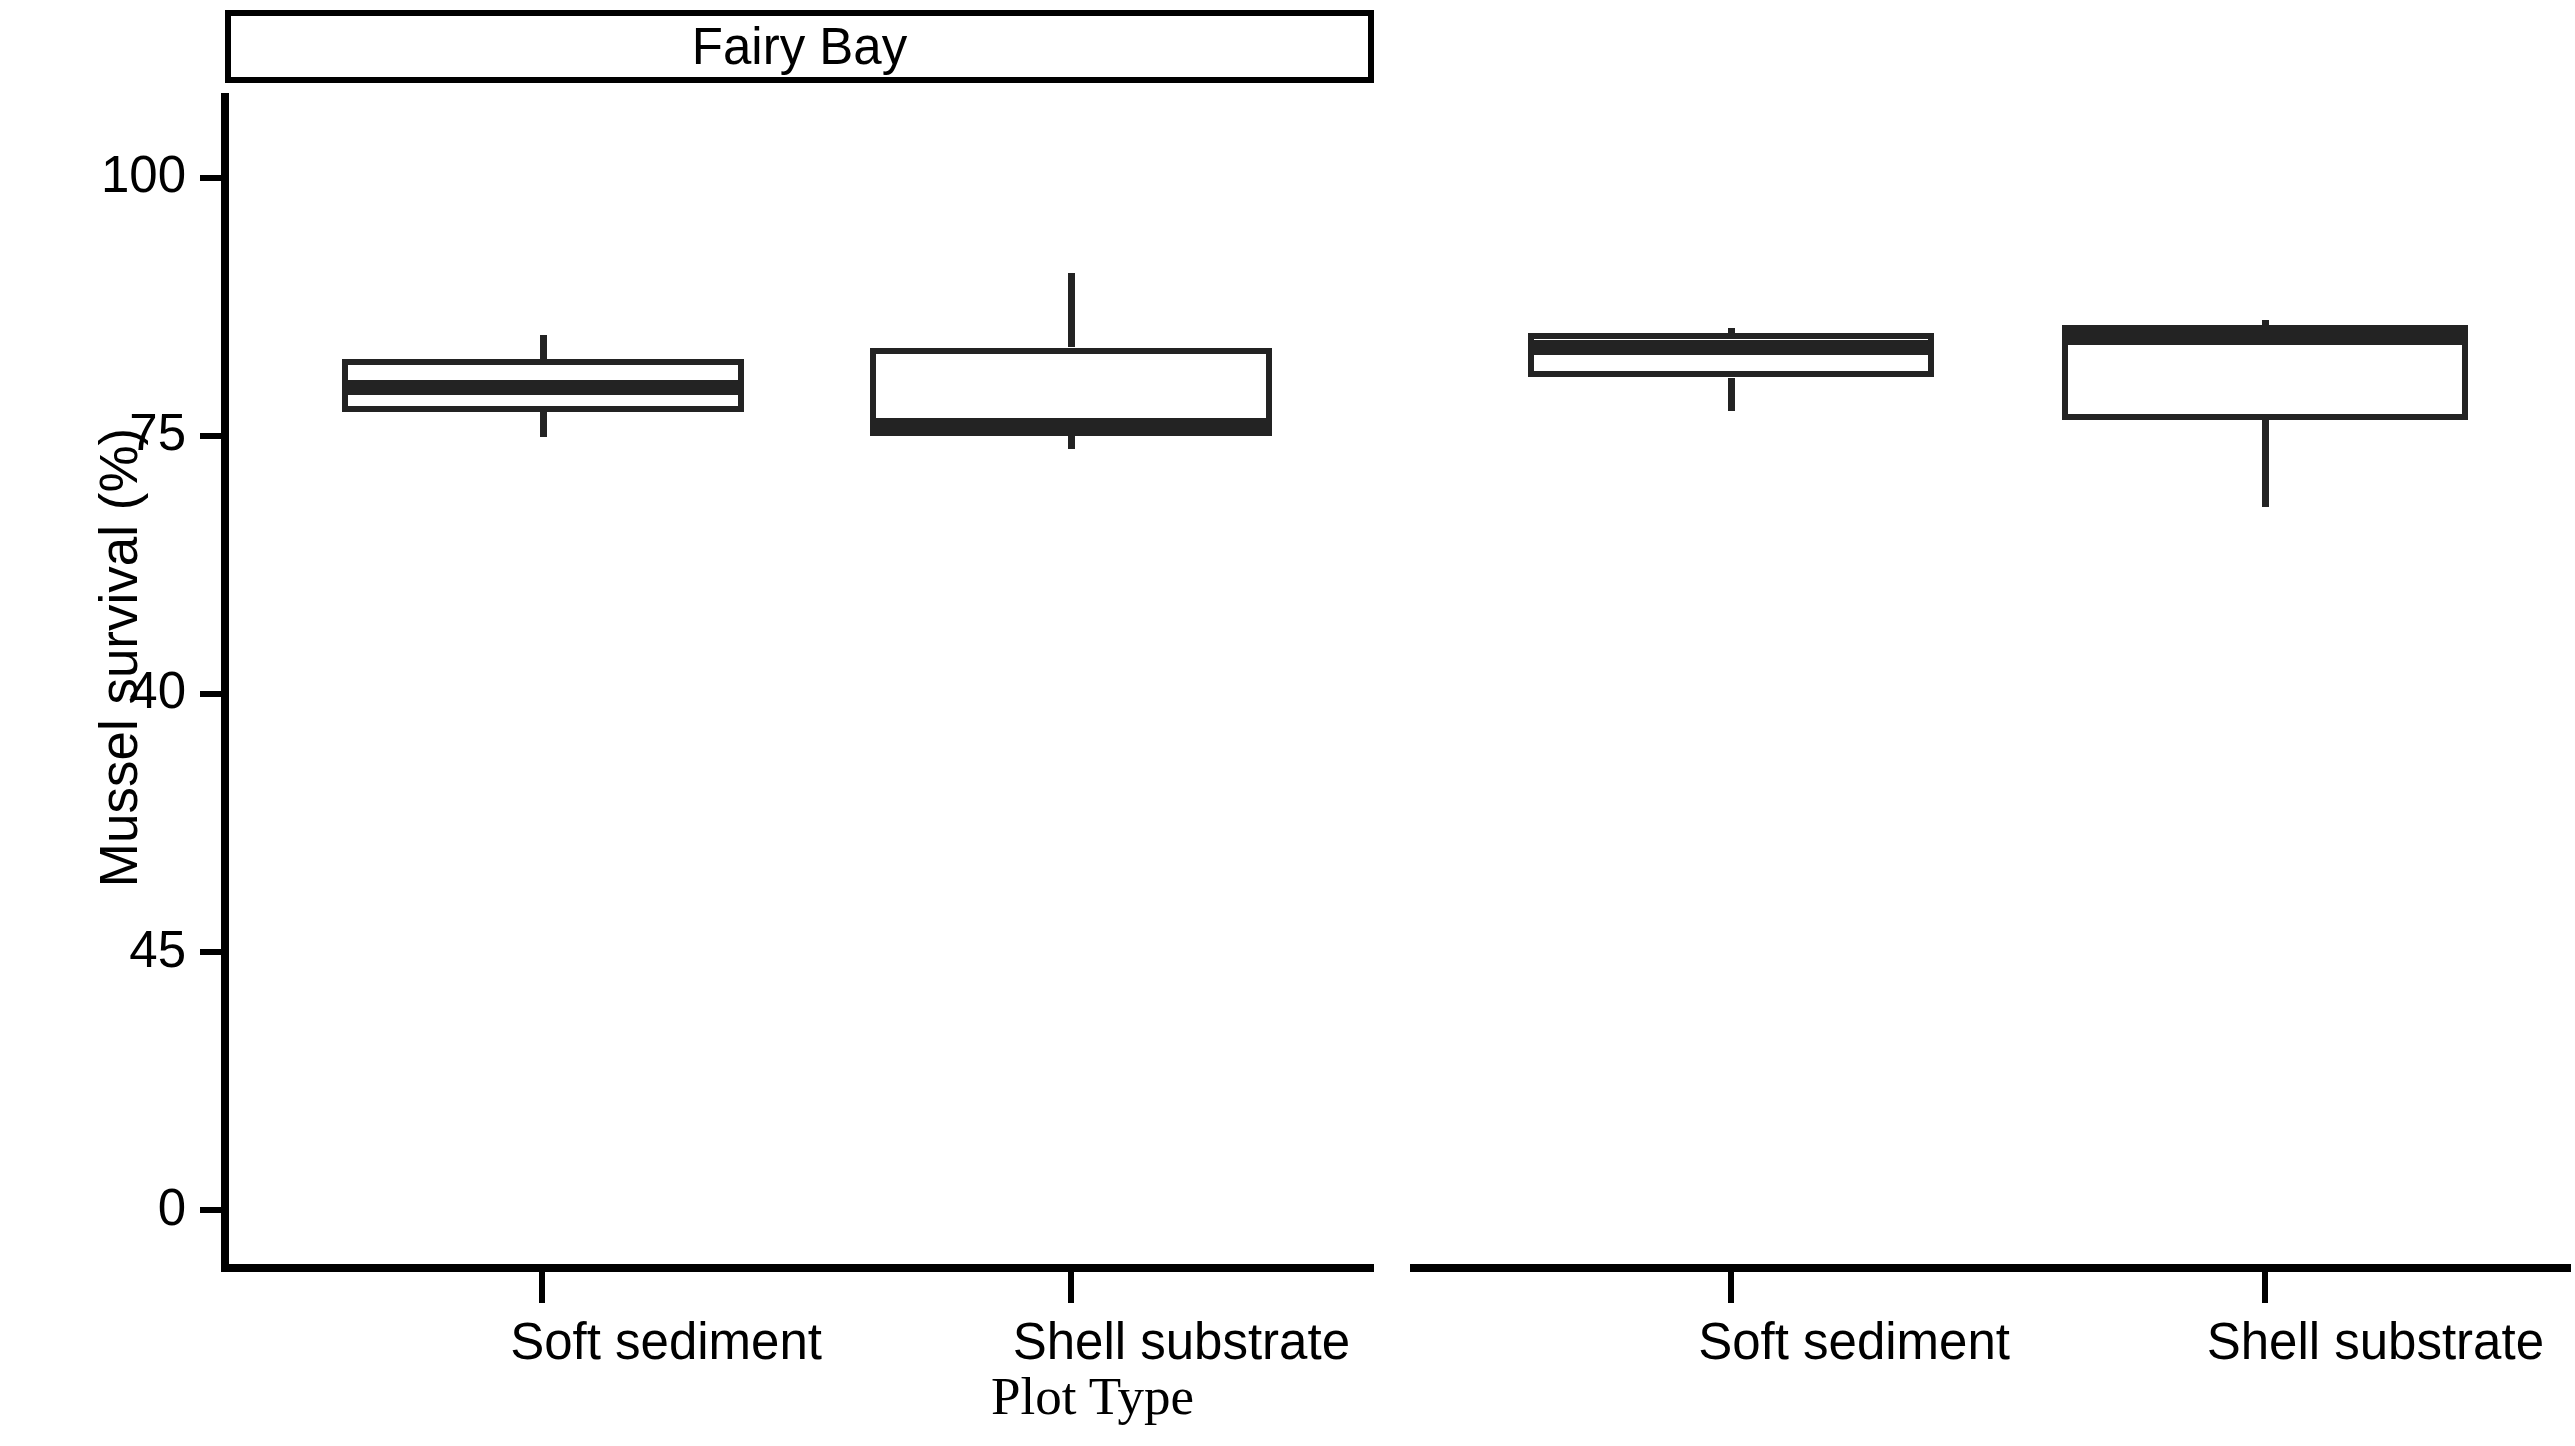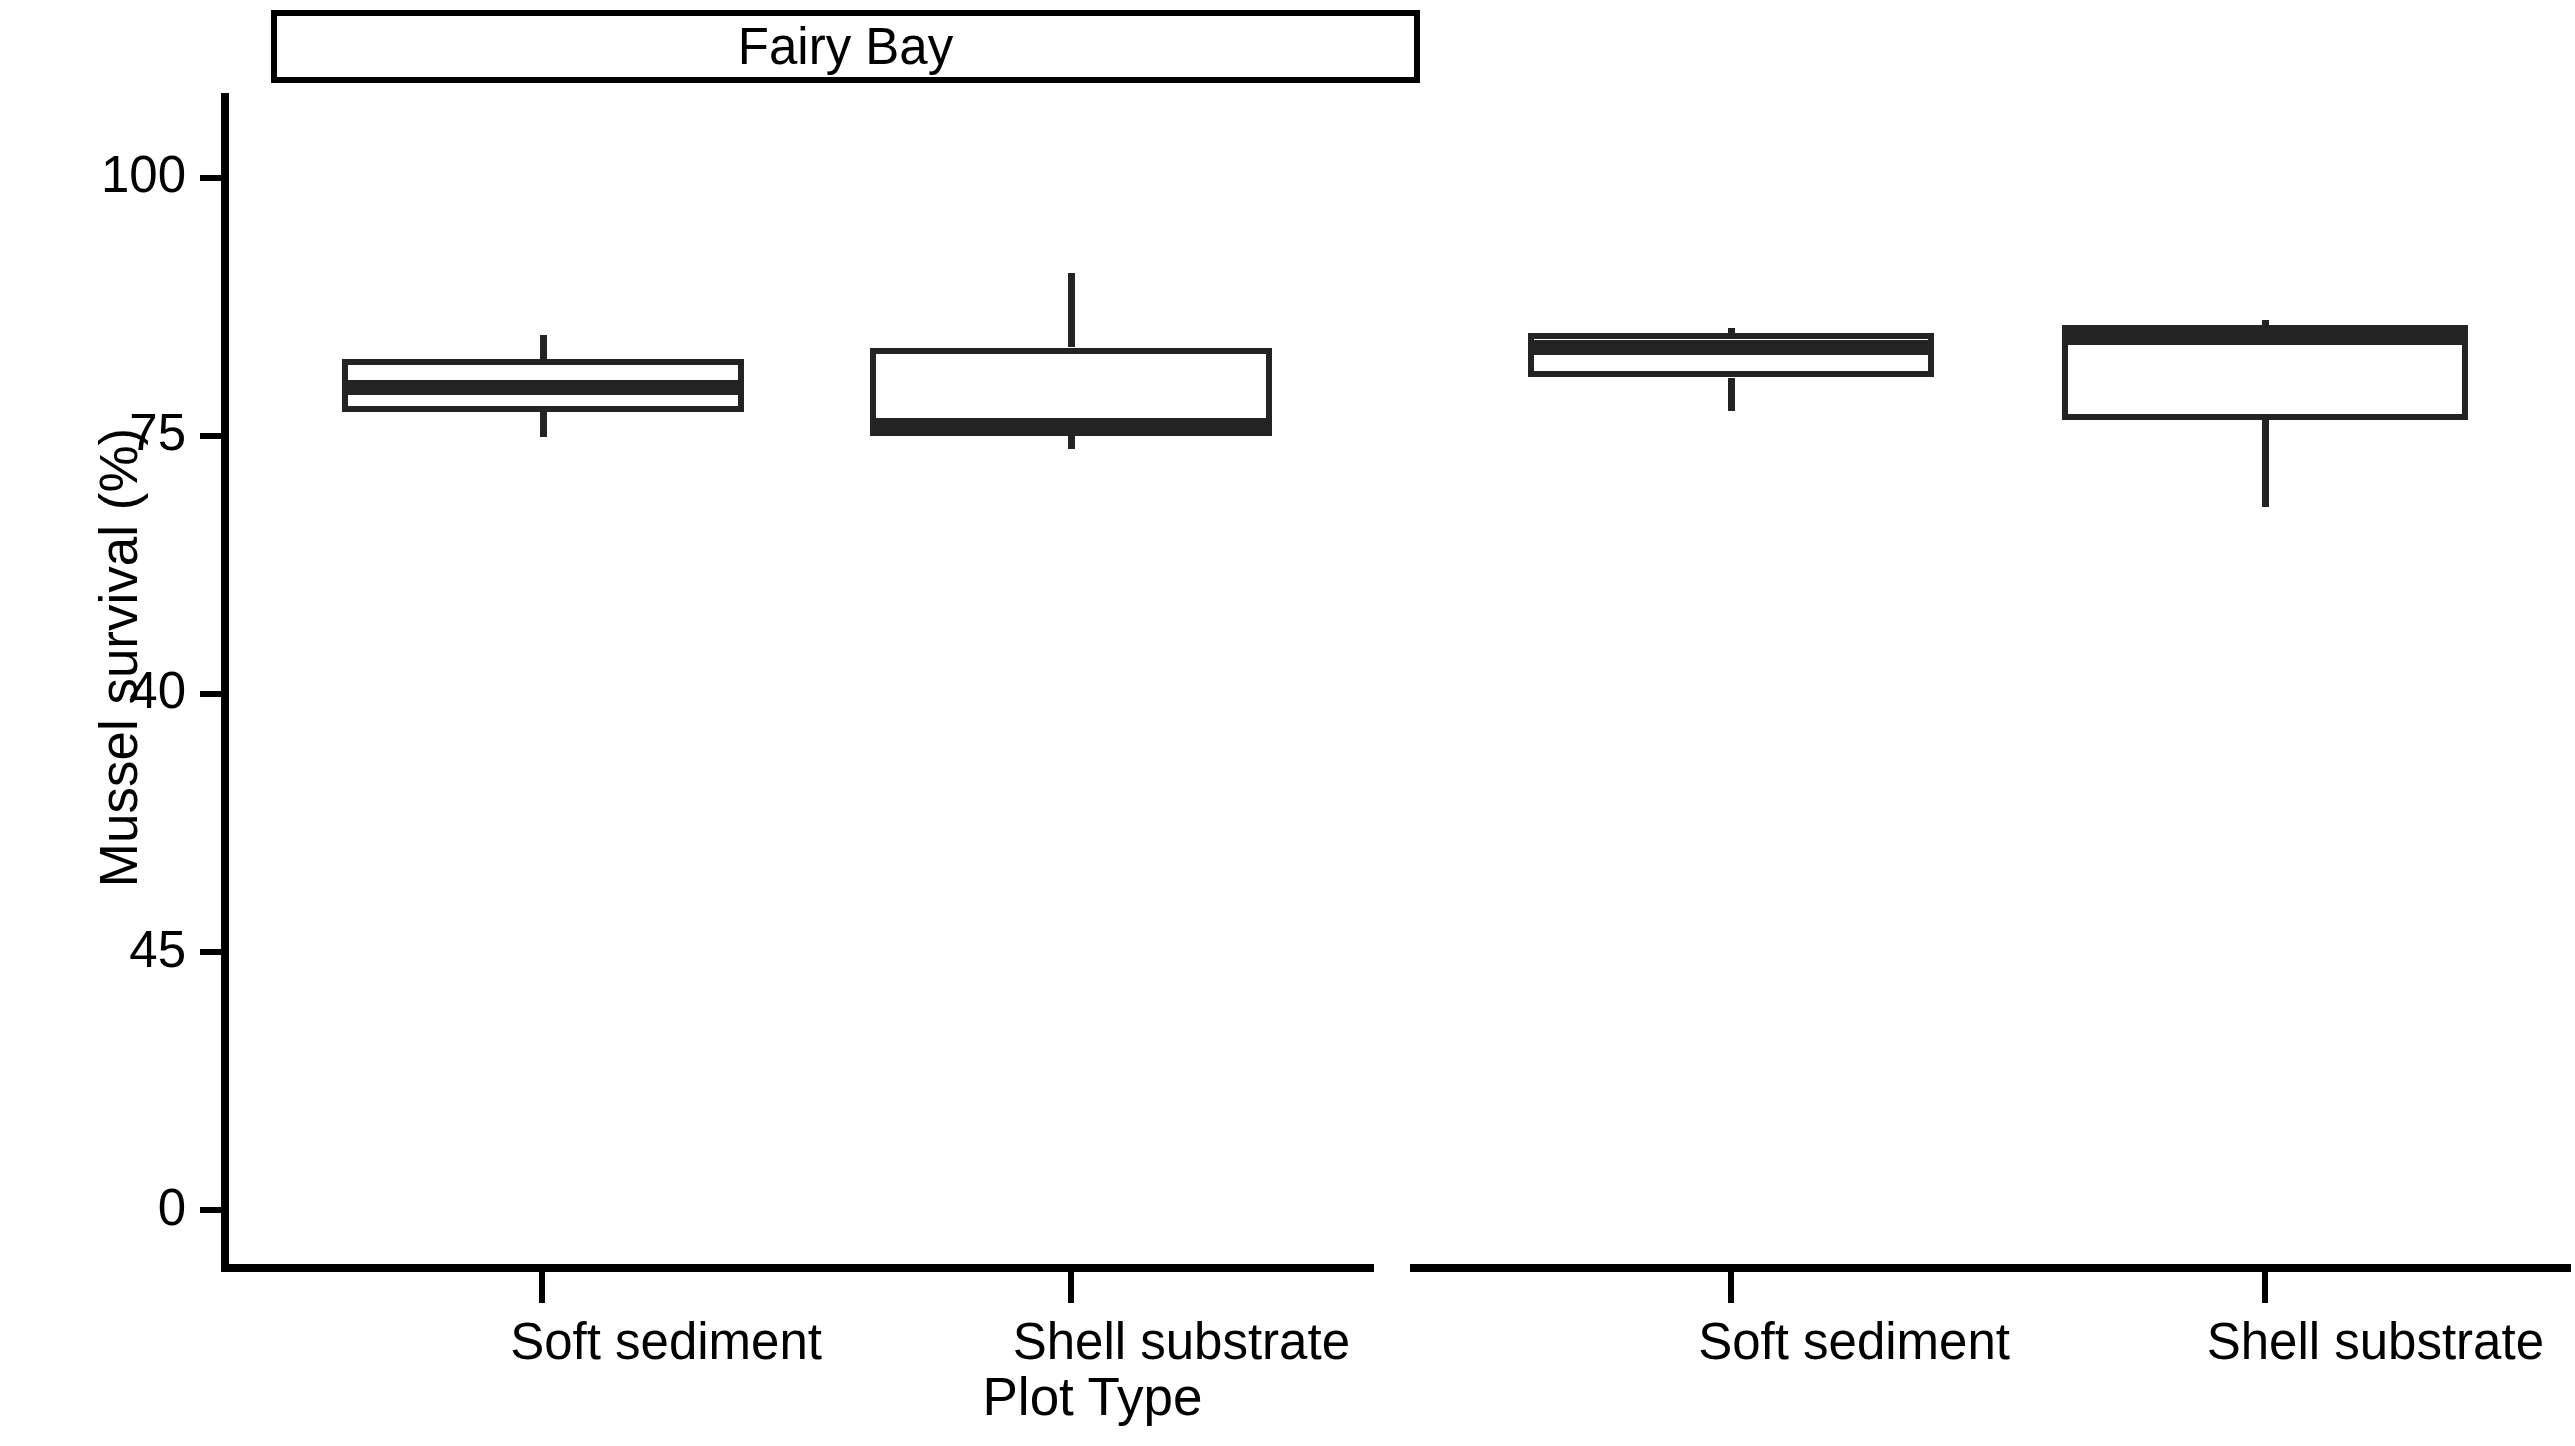--- a/index.html
+++ b/index.html
@@ -9,36 +9,36 @@
   
   .ytitle{
     position:absolute; left:-161px; top:627px; width:559px;
     transform:rotate(-90deg); transform-origin:center center;
     text-align:center; font-size:53px; letter-spacing:0px; color:#000;
     white-space:nowrap;
   }
   
   .xtitle{
     position:absolute; left:0; top:1366px; width:2185px;
-    text-align:center; font-size:53px; color:#000;
+    text-align:center; font-size:53px; color:#000;font-family:Liberation Serif, serif;
   }
 
   
   .ylab{
     position:absolute; right:0; width:0; text-align:right;
     font-size:51px; color:#000; white-space:nowrap;
   }
   .ylab span{position:absolute; right:0; top:-32px; white-space:nowrap;}
   .ytick{position:absolute; height:5.6px; width:21px; background:#000;}
 
   
   .strip{
     position:absolute; box-sizing:border-box;
     border:6.8px solid #000; background:#fff;
-    display:flex; align-items:center; justify-content:center;margin-left:46px;
+    display:flex; align-items:center; justify-content:center;
   }
   .strip-label{font-size:51px; color:#000; white-space:nowrap;}
 
   .panel{position:absolute; background:#fff;}
   .axis-line{position:absolute; background:#000; height:8px;}
   .yaxis-line{position:absolute; background:#000; width:8px;}
 
   .xtick{position:absolute; width:6.2px; height:31px; background:#000;}
   .xlab{position:absolute; font-size:51px; color:#000; white-space:nowrap; text-align:right;}
 

